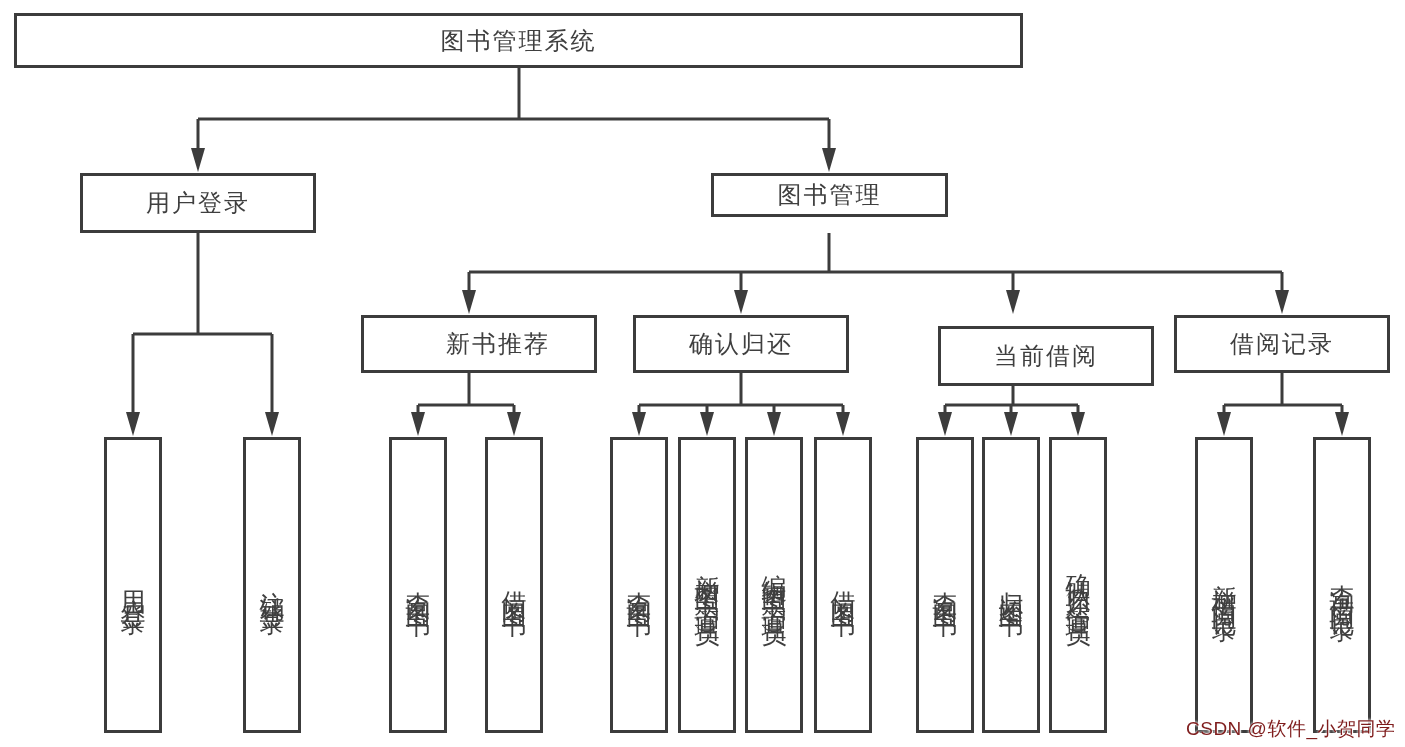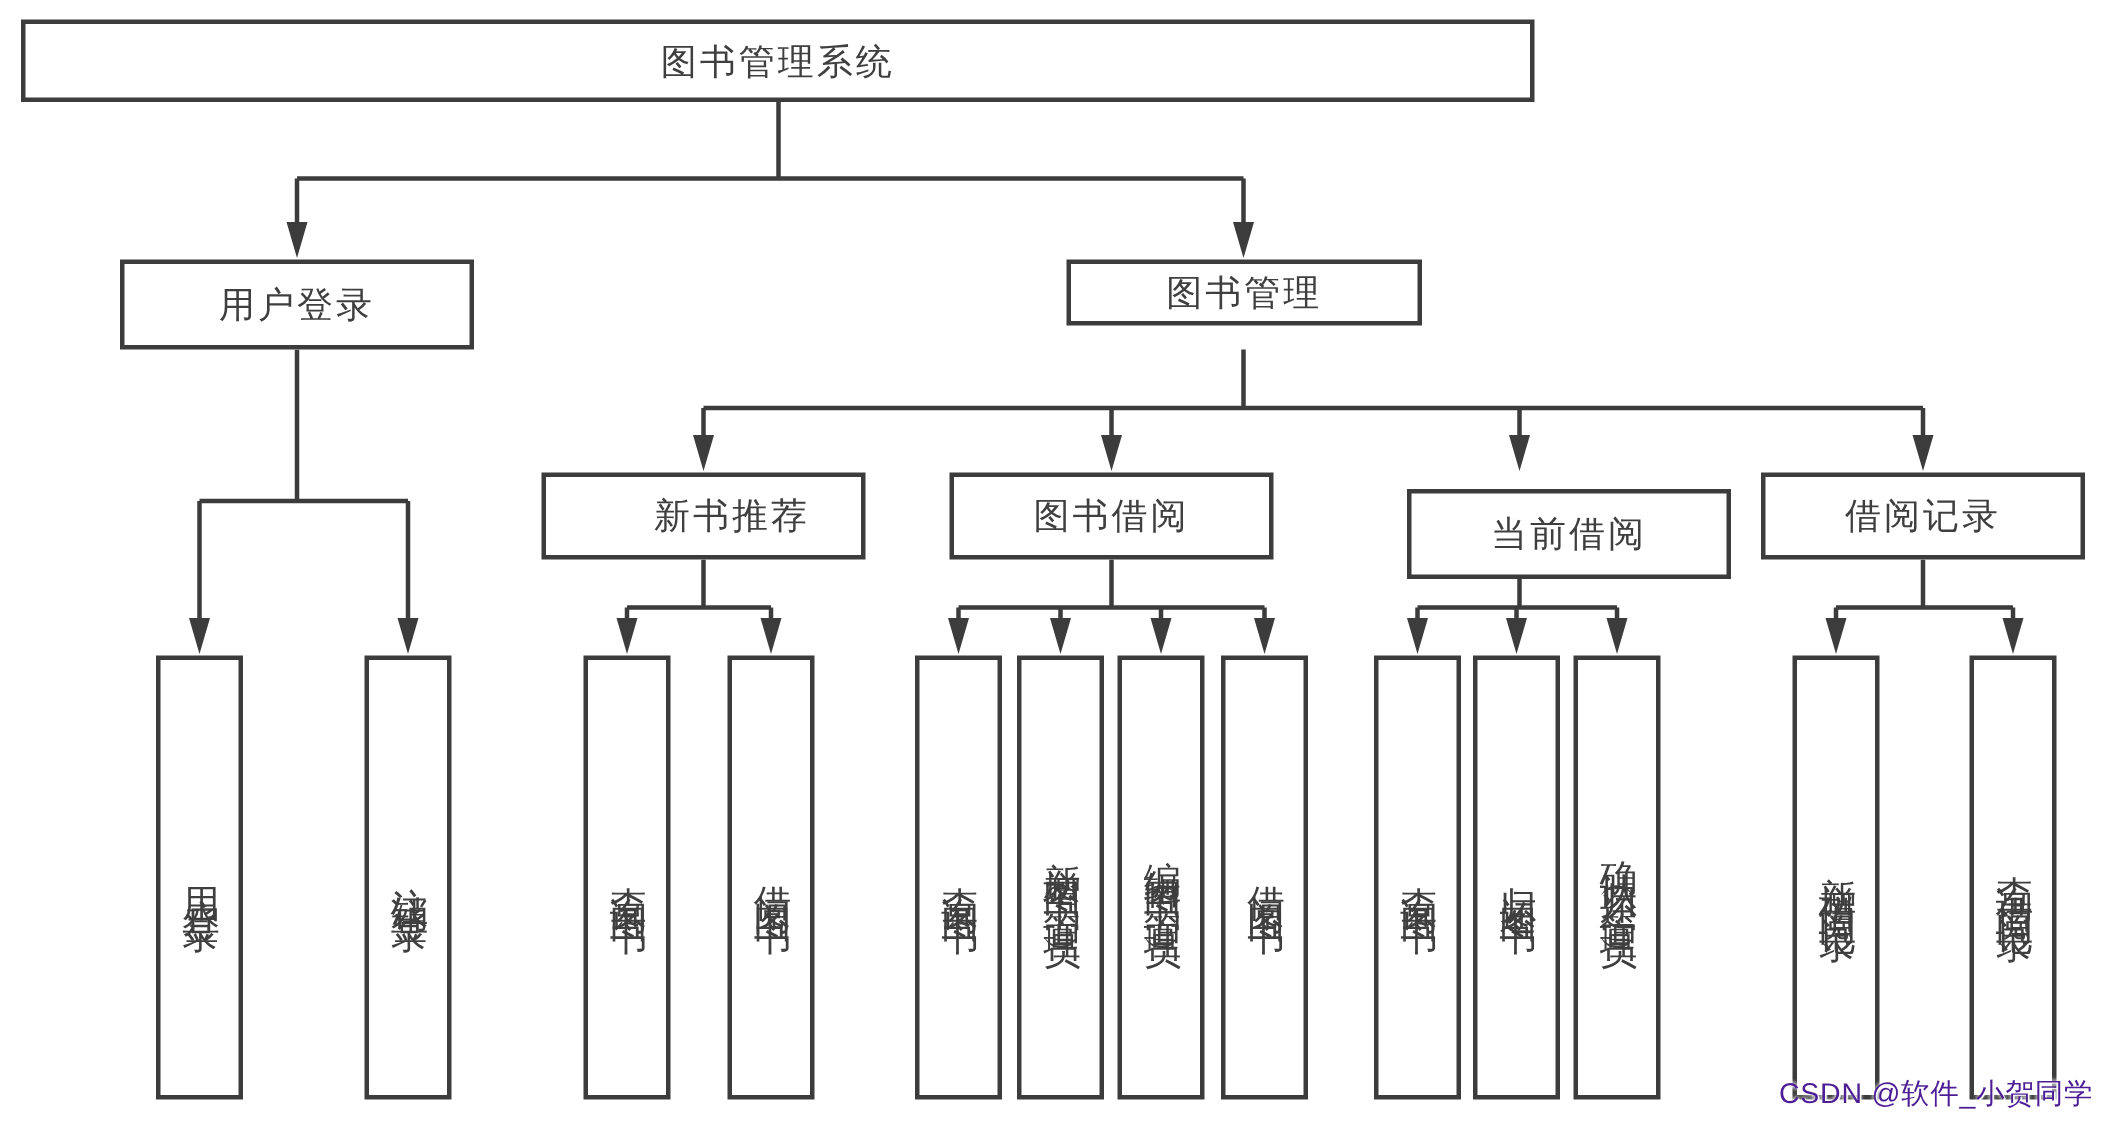--- a/index.html
+++ b/index.html
@@ -29,37 +29,37 @@
     text-orientation:mixed;
     font-size:25px;
     letter-spacing:7px;
     line-height:1;
     white-space:nowrap;
   }
   
   .b-root{left:14px;top:13px;width:1009px;height:55px;}
   .b-l1a{left:80px;top:173px;width:236px;height:60px;}
   .b-l1b{left:711px;top:173px;width:237px;height:44px;}
-  .b-m1{left:361px;top:315px;width:216px;height:58px;padding-left:38px;}
+  .b-m1{left:361px;top:315px;width:236px;height:58px;padding-left:38px;}
   .b-m2{left:633px;top:315px;width:216px;height:58px;}
   .b-m3{left:905px;top:326px;width:216px;height:60px;margin-left:33px;}
   .b-m4{left:1174px;top:315px;width:216px;height:58px;}
   .leaf{top:437px;width:58px;height:296px;}
   .b-lf1{left:104px;}  .b-lf2{left:243px;}
   .b-lf3{left:389px;}  .b-lf4{left:485px;}
   .b-lf5{left:610px;}  .b-lf6{left:678px;}
   .b-lf7{left:745px;}  .b-lf8{left:814px;}
   .b-lf9{left:916px;}  .b-lf10{left:982px;} .b-lf11{left:1049px;}
   .b-lf12{left:1195px;}.b-lf13{left:1313px;}
   .watermark{
     position:absolute;
     left:1186px;top:716px;
     z-index:5;
     font-size:19px;
-    color:#4c1d95;
+    color:#7f1d1d;
     letter-spacing:0.5px;
     white-space:nowrap;
     text-shadow:0 0 3px #ffffff,0 0 3px #ffffff,1px 1px 0 #ffffff;
   }
 </style>
 </head>
 <body>
 
 <div class="stage">
 
@@ -103,21 +103,21 @@
     <span>用户登录</span>
   </div>
   <div class="node hbox b-l1b">
     <span>图书管理</span>
   </div>
 
   <div class="node hbox b-m1">
     <span>新书推荐</span>
   </div>
   <div class="node hbox b-m2">
-    <span>图书借阅</span>
+    <span>确认归还</span>
   </div>
   <div class="node hbox b-m3">
     <span>当前借阅</span>
   </div>
   <div class="node hbox b-m4">
     <span>借阅记录</span>
   </div>
 
   <div class="node leaf b-lf1">
     <span class="vtext">用户登录</span>

